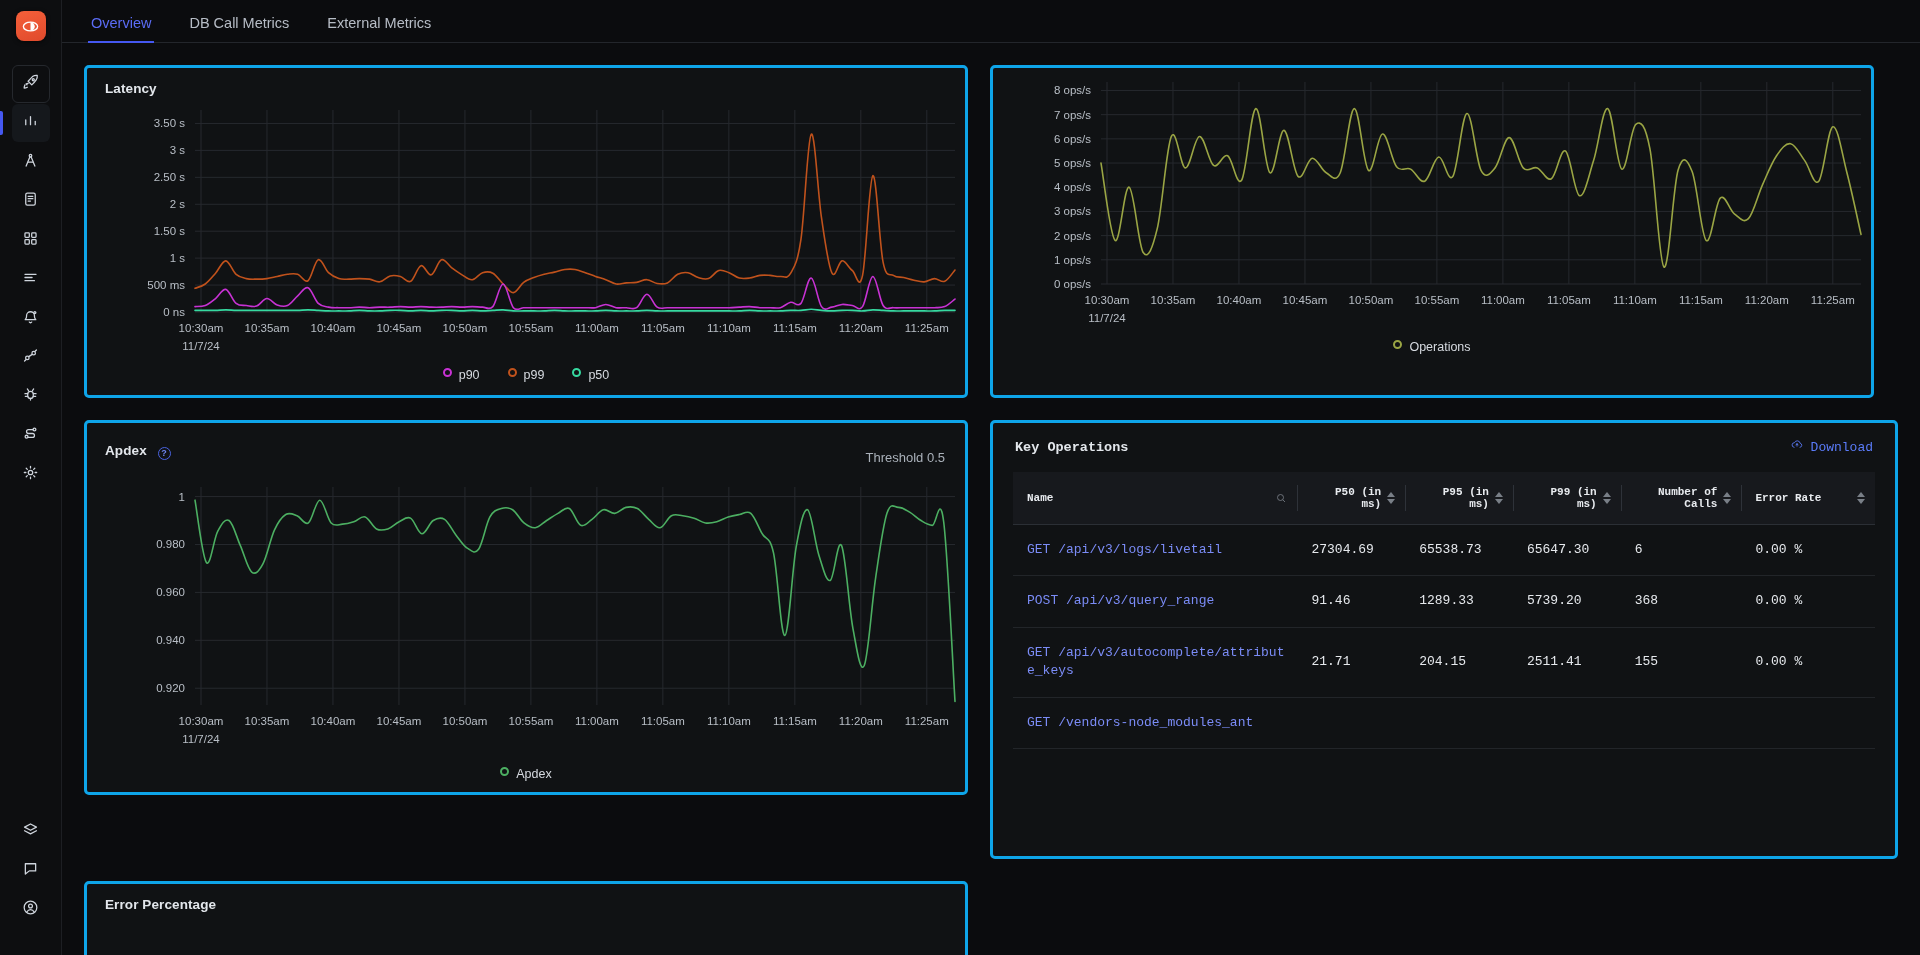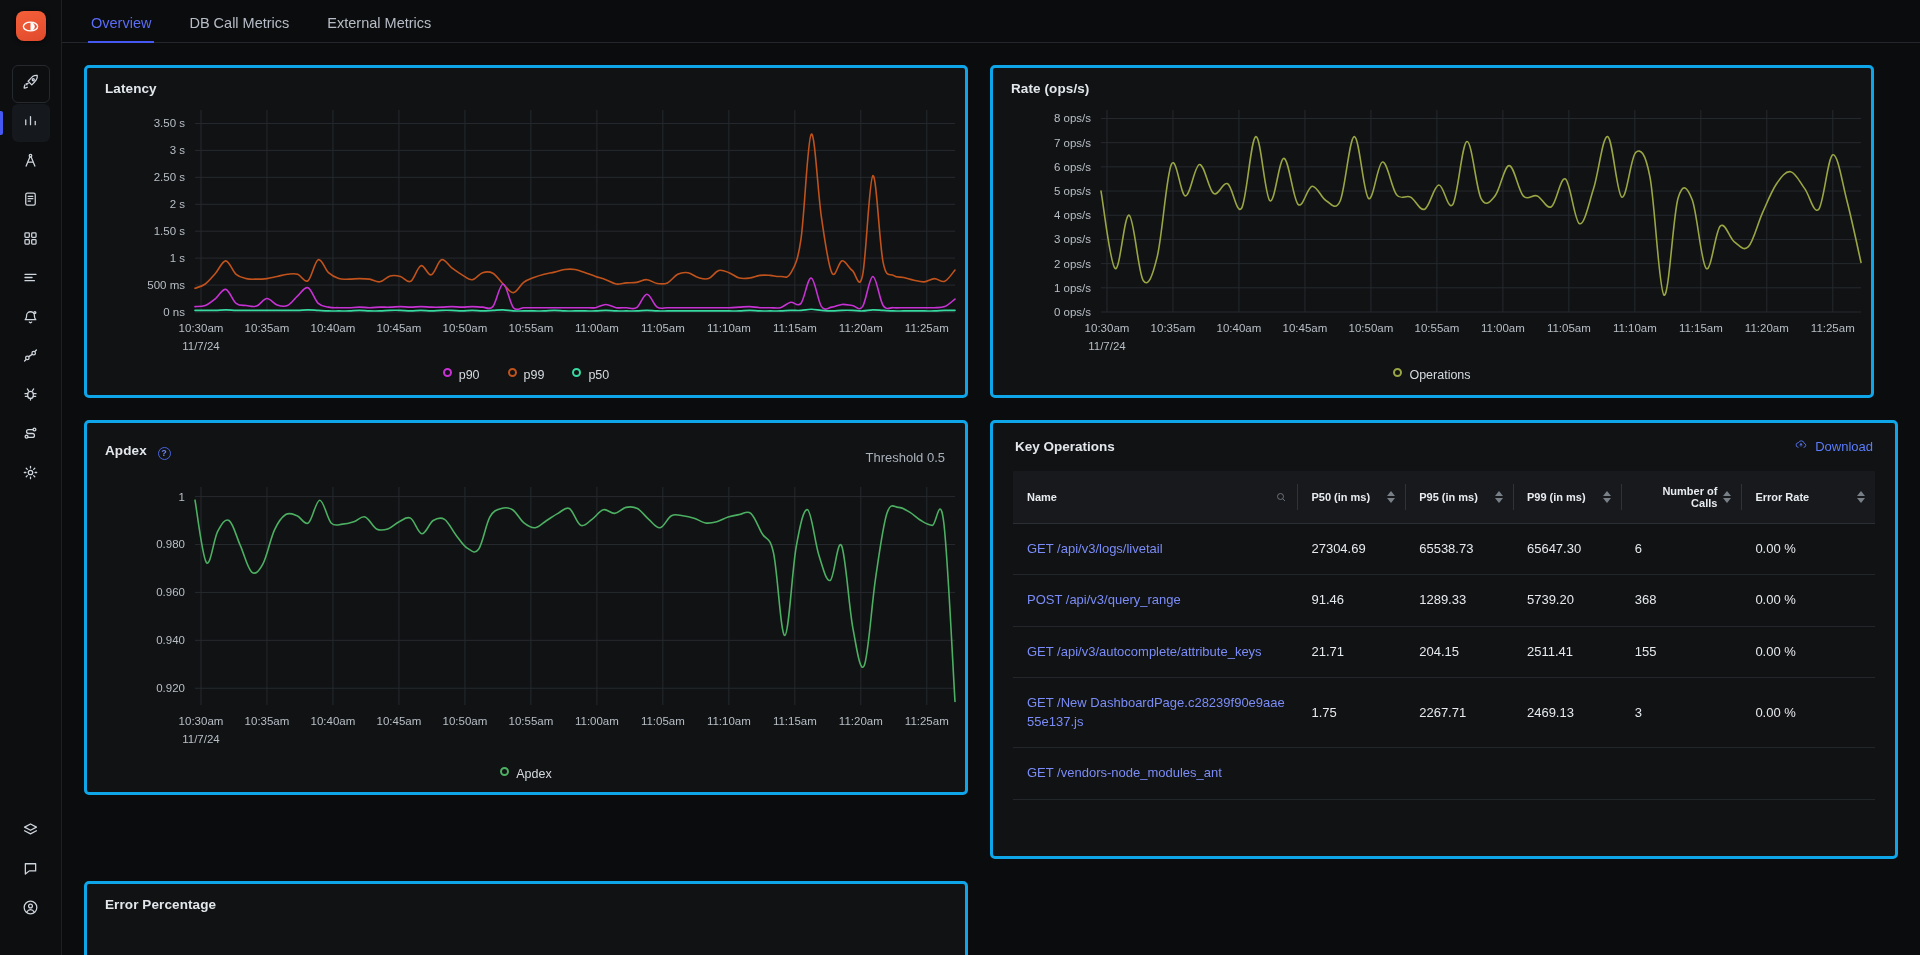--- a/index.html
+++ b/index.html
@@ -364,21 +364,20 @@
               <span>p99</span>
             </div>
             <div class="legend-item">
               <span class="legend-dot" style="border-color:#36d9a0"></span>
               <span>p50</span>
             </div>
           </div>
         </div>
 
         <div class="panel" style="width:884px;height:333px;">
-          <div class="panel-title">Rate (ops/s)</div>
           <div class="chart-wrap">
             <svg id="svg-rate" width="882" height="270" viewBox="0 0 882 270">
                 <line x1="108" y1="22.46706586826346" x2="868" y2="22.46706586826346" class="grid-line"></line>
                 <text x="98" y="26.46706586826346" class="axis-lbl" text-anchor="end" fill="#c3c9d1">8 ops/s</text>
                 <line x1="108" y1="46.658682634730525" x2="868" y2="46.658682634730525" class="grid-line"></line>
                 <text x="98" y="50.658682634730525" class="axis-lbl" text-anchor="end" fill="#c3c9d1">7 ops/s</text>
                 <line x1="108" y1="70.85029940119762" x2="868" y2="70.85029940119762" class="grid-line"></line>
                 <text x="98" y="74.85029940119762" class="axis-lbl" text-anchor="end" fill="#c3c9d1">6 ops/s</text>
                 <line x1="108" y1="95.04191616766465" x2="868" y2="95.04191616766465" class="grid-line"></line>
                 <text x="98" y="99.04191616766465" class="axis-lbl" text-anchor="end" fill="#c3c9d1">5 ops/s</text>
@@ -480,21 +479,21 @@
               </svg>
           </div>
           <div class="legend">
             <div class="legend-item">
               <span class="legend-dot" style="border-color:#4caf62"></span>
               <span>Apdex</span>
             </div>
           </div>
         </div>
 
-        <div class="panel" style="width:1064px;height:439px;overflow:hidden;">
+        <div class="panel" style="width:1064px;height:439px;overflow:hidden;font-family:Liberation Mono, monospace;">
           <div class="kops-head">
             <div class="kops-title">Key Operations</div>
             <div class="download">
               <span>
                 <svg viewBox="0 0 24 24">
                     <path d="M7 16a4 4 0 0 1 .6-7.96 5.2 5.2 0 0 1 9.9 1.1A3.5 3.5 0 0 1 17.2 16"></path>
                     <path d="M12 10v4M12 10l-2 2M12 10l2 2"></path>
                   </svg>
               </span>
               <span>Download</span>
@@ -589,28 +588,20 @@
                 </tr>
                 <tr>
                   <td class="name"><a href="#">GET /api/v3/autocomplete/attribute_keys</a></td>
                   <td>21.71</td>
                   <td>204.15</td>
                   <td>2511.41</td>
                   <td>155</td>
                   <td>0.00 %</td>
                 </tr>
                 <tr>
-                  <td class="name"><a href="#">GET /New DashboardPage.c28239f90e9aae55e137.js</a></td>
-                  <td>1.75</td>
-                  <td>2267.71</td>
-                  <td>2469.13</td>
-                  <td>3</td>
-                  <td>0.00 %</td>
-                </tr>
-                <tr>
                   <td class="name"><a href="#">GET /vendors-node_modules_ant</a></td>
                   <td></td>
                   <td></td>
                   <td></td>
                   <td></td>
                   <td></td>
                 </tr>
               </tbody>
           </table>
         </div>

